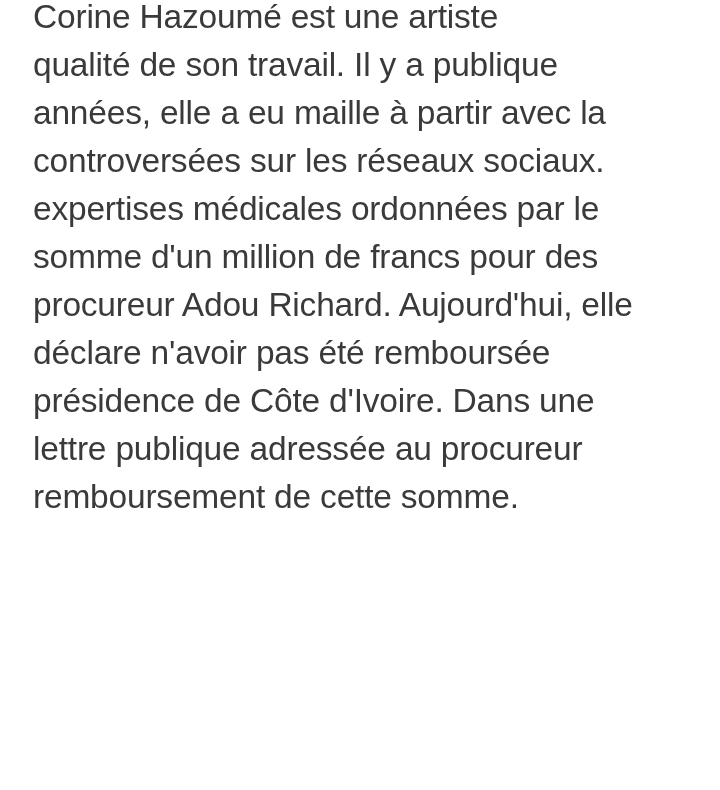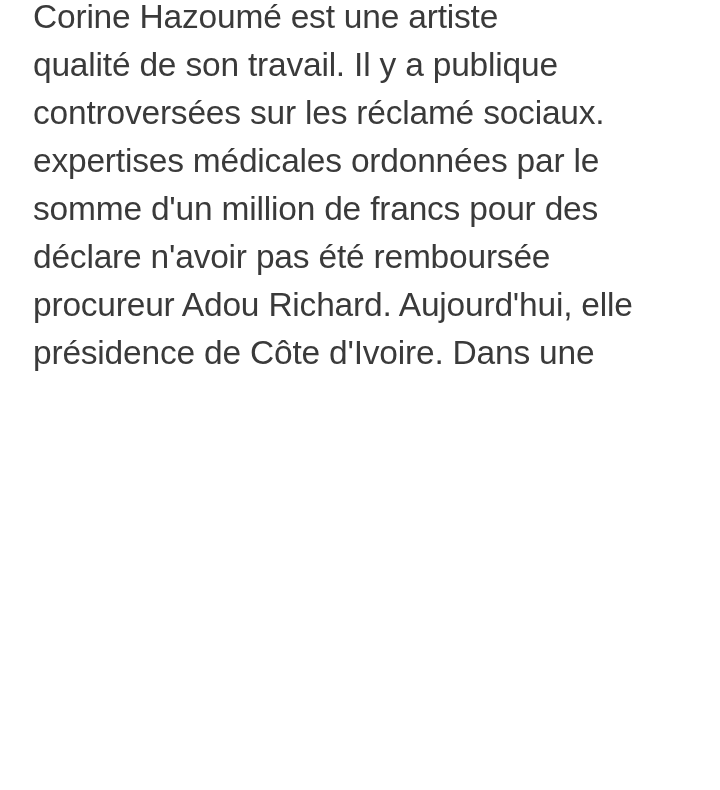--- a/index.html
+++ b/index.html
@@ -28,20 +28,23 @@
     font-weight: 400;
   }
 </style>
 </head>
 <body>
 
 <div class="page">
   <article class="article-text">
       <div class="text-line">Corine Hazoumé est une artiste</div>
       <div class="text-line">qualité de son travail. Il y a publique</div>
-      <div class="text-line">controversées sur les réclamé sociaux.</div>
+      <div class="text-line">années, elle a eu maille à partir avec la</div>
+      <div class="text-line">controversées sur les réseaux sociaux.</div>
       <div class="text-line">expertises médicales ordonnées par le</div>
       <div class="text-line">somme d'un million de francs pour des</div>
+      <div class="text-line">procureur Adou Richard. Aujourd'hui, elle</div>
       <div class="text-line">déclare n'avoir pas été remboursée</div>
-      <div class="text-line">procureur Adou Richard. Aujourd'hui, elle</div>
       <div class="text-line">présidence de Côte d'Ivoire. Dans une</div>
+      <div class="text-line">lettre publique adressée au procureur</div>
+      <div class="text-line">remboursement de cette somme.</div>
     </article>
 </div>
 
 </body></html>

